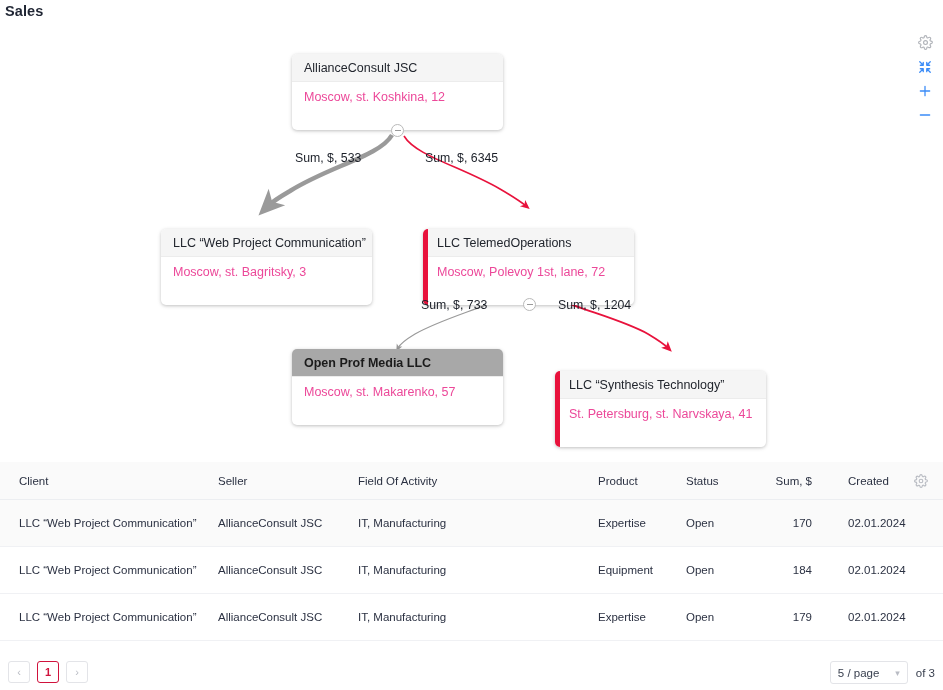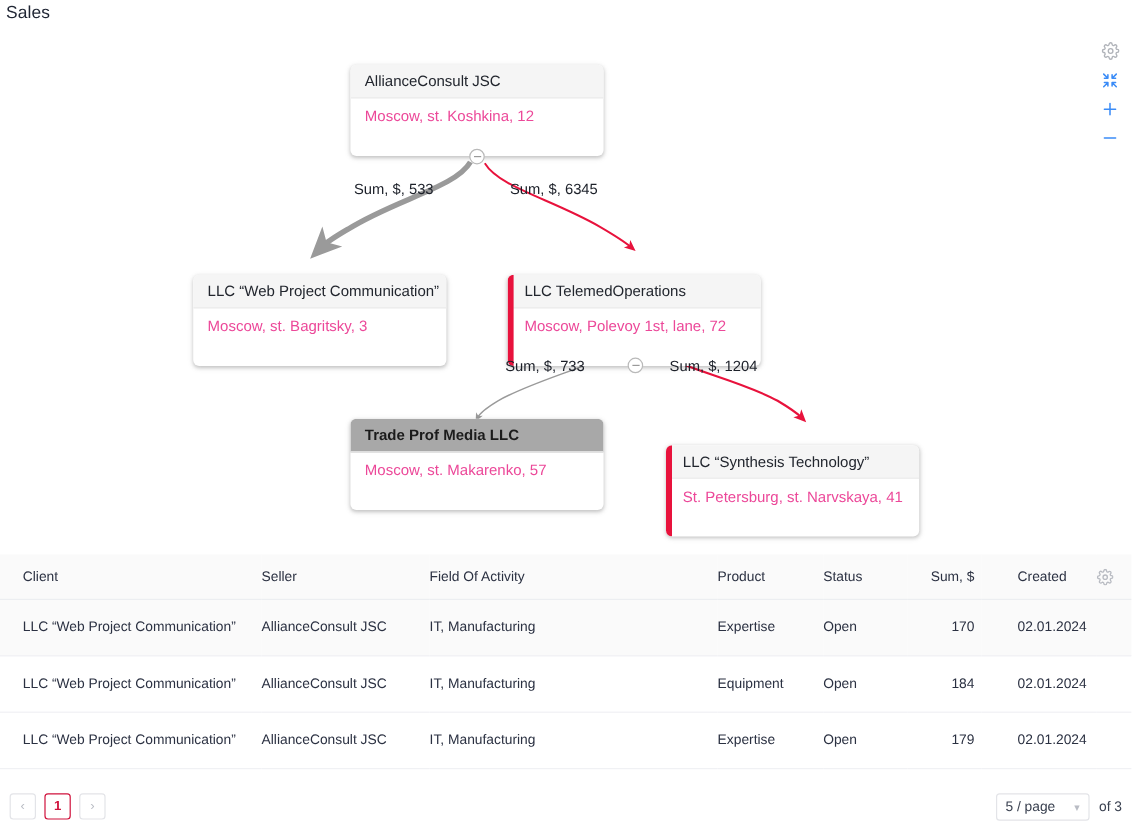--- a/index.html
+++ b/index.html
@@ -9,21 +9,21 @@
     background: #ffffff;
     font-family: "Liberation Sans", sans-serif;
     color: #2c3345;
     overflow: hidden;
   }
   #app { position: relative; width: 943px; height: 690px; }
 
   
   .page-title {
     position: absolute; left: 5px; top: 3px;
-    font-size: 14.5px; font-weight: normal; color: #1f2533;
+    font-size: 14.5px; font-weight: bold; color: #1f2533;
     letter-spacing: .1px;
   }
 
   
   .graph {
     position: absolute; left: 0; top: 26px;
     width: 943px; height: 432px;
     background: #ffffff;
     overflow: hidden;
   }
@@ -227,21 +227,21 @@
     <div class="node accented" style="left:423px; top:203px; width:211px; height:76px;">
       <div class="node-accent"></div>
       <div class="node-head">LLC TelemedOperations</div>
       <div class="node-body">Moscow, Polevoy 1st, lane, 72</div>
     </div>
     <div class="node-toggle" style="left:523px; top:272px;">
         <i></i>
       </div>
 
     <div class="node selected" style="left:292px; top:323px; width:211px; height:76px;">
-      <div class="node-head">Trade Prof Media LLC</div>
+      <div class="node-head">Open Prof Media LLC</div>
       <div class="node-body">Moscow, st. Makarenko, 57</div>
     </div>
 
     <div class="node accented" style="left:555px; top:345px; width:211px; height:76px;">
       <div class="node-accent"></div>
       <div class="node-head">LLC “Synthesis Technology”</div>
       <div class="node-body">St. Petersburg, st. Narvskaya, 41</div>
     </div>
 
     <div class="edge-label" style="left:295px; top:125px;">Sum, $, 533</div>

